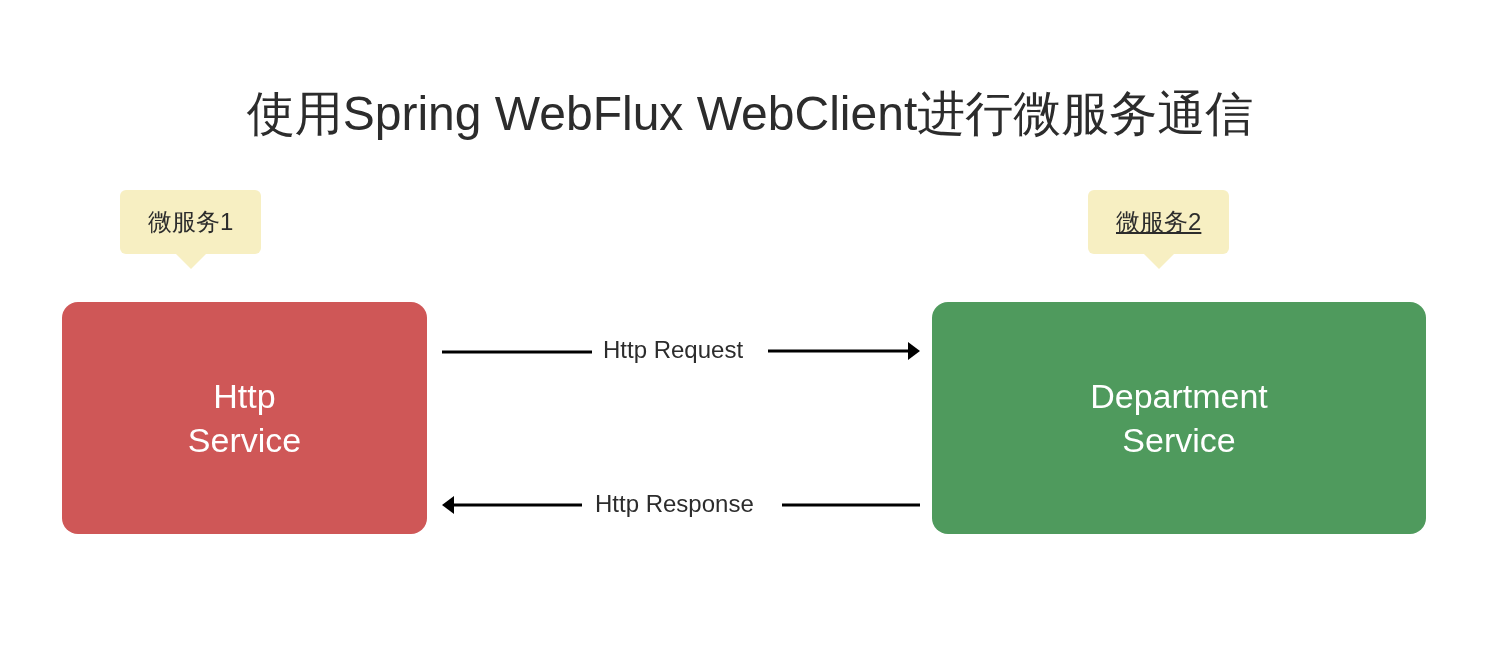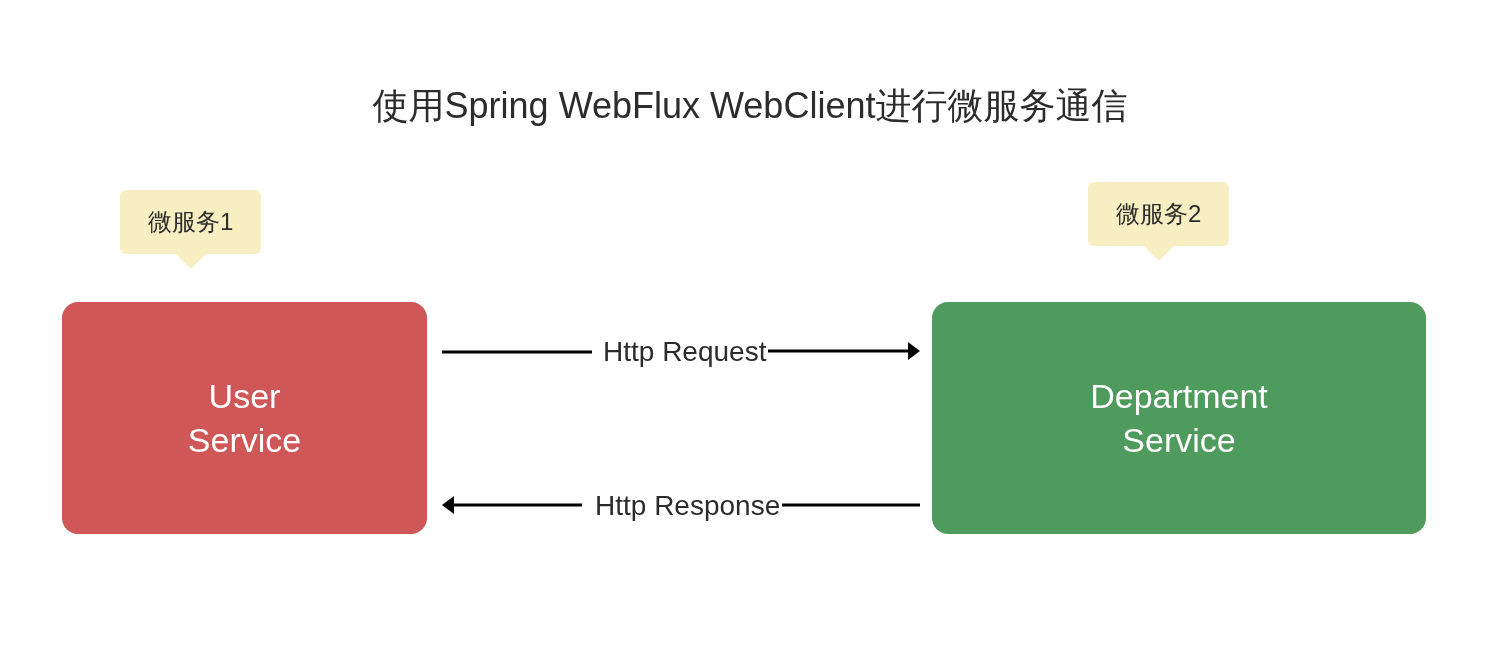--- a/index.html
+++ b/index.html
@@ -8,21 +8,21 @@
     height: 650px;
     background: #ffffff;
     font-family: -apple-system, "PingFang SC", "Microsoft YaHei", "Helvetica Neue", Arial, sans-serif;
     position: relative;
   }
   .title {
     position: absolute;
     width: 100%;
     top: 82px;
     text-align: center;
-    font-size: 36px;
+    font-size: 48px;
     font-weight: 400;
     color: #2c2c2c;
   }
   .callout {
     position: absolute;
     background: #f7efc2;
     border-radius: 6px;
     padding: 16px 28px;
     font-size: 24px;
     color: #2c2c2c;
@@ -34,21 +34,21 @@
     bottom: -15px;
     left: 50%;
     transform: translateX(-50%);
     width: 0;
     height: 0;
     border-left: 16px solid transparent;
     border-right: 16px solid transparent;
     border-top: 16px solid #f7efc2;
   }
   .callout-left { top: 190px; left: 120px; }
-  .callout-right { top: 182px; left: 1088px; }
+  .callout-right { top: 190px; left: 1088px; text-decoration: underline; }
   .box {
     position: absolute;
     border-radius: 16px;
     color: #fff;
     font-size: 34px;
     display: flex;
     align-items: center;
     justify-content: center;
     text-align: center;
     line-height: 1.3;
@@ -63,21 +63,21 @@
   }
   .box-right {
     top: 302px;
     left: 932px;
     width: 494px;
     height: 232px;
     background: #4f9a5d;
   }
   .arrow-label {
     position: absolute;
-    font-size: 28px;
+    font-size: 24px;
     color: #2c2c2c;
   }
   .label-request { top: 336px; left: 603px; }
   .label-response { top: 490px; left: 595px; text-align: center; }
   .arrow-svg {
     position: absolute;
     overflow: visible;
   }
 </style>
 </head>
@@ -88,21 +88,21 @@
 <div class="callout callout-left">
   <span>微服务1</span>
 </div>
 
 <div class="callout callout-right">
   <span>微服务2</span>
 </div>
 
 <div class="box box-left">
   <div>
-    <div>User</div>
+    <div>Http</div>
     <div>Service</div>
   </div>
 </div>
 
 <div class="box box-right">
   <div>
     <div>Department</div>
     <div>Service</div>
   </div>
 </div>

